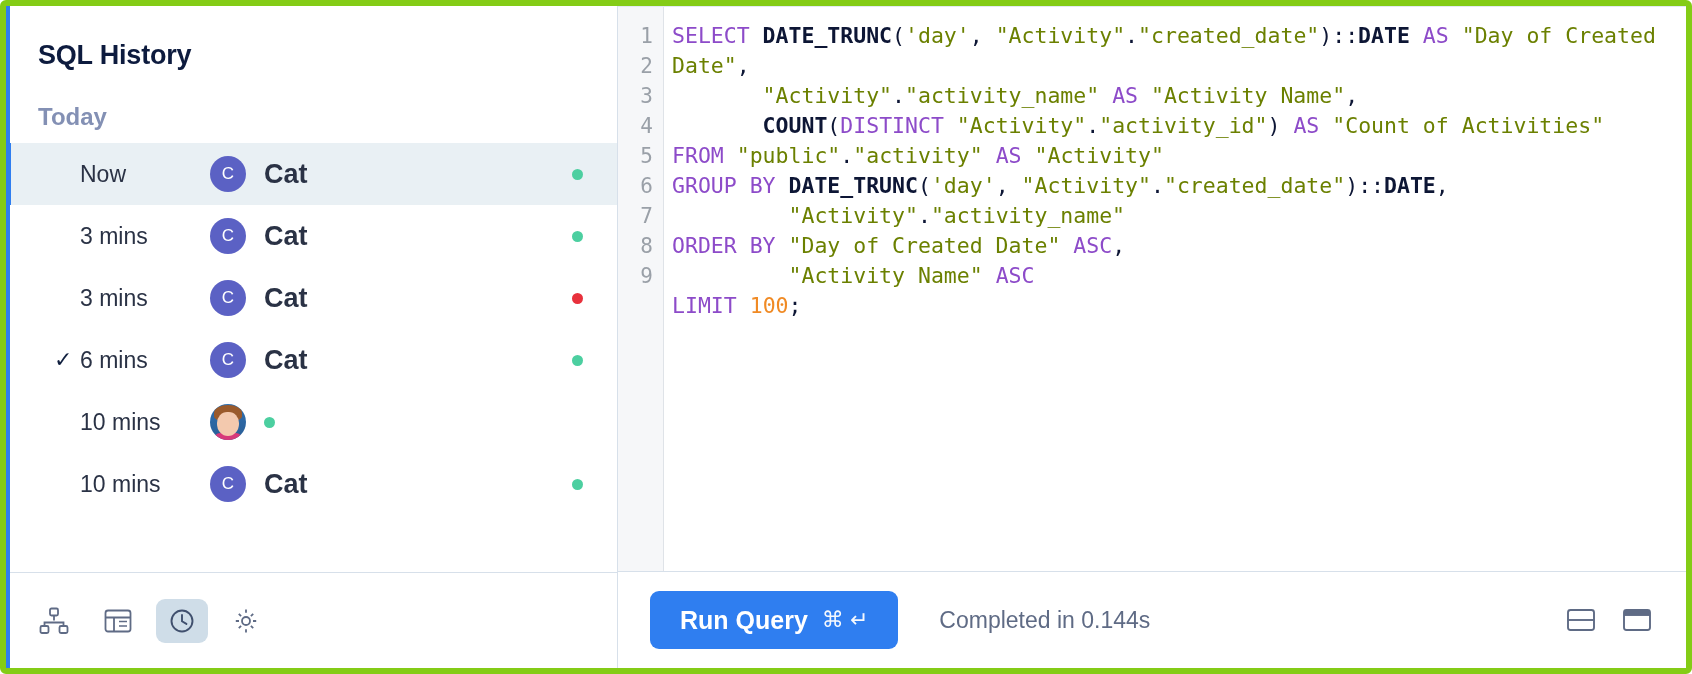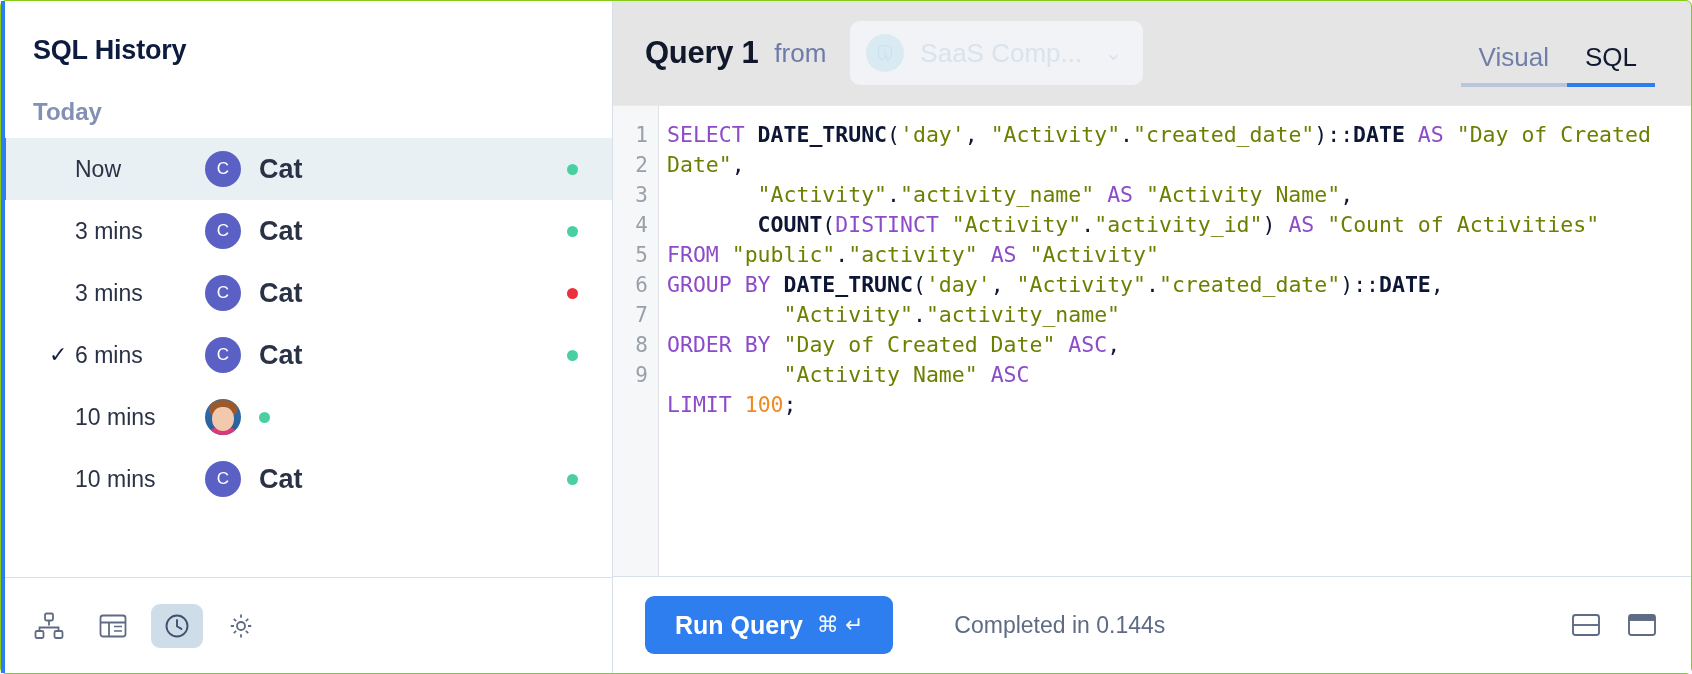--- a/index.html
+++ b/index.html
@@ -9,23 +9,23 @@
     height: 674px;
     background: #ffffff;
     font-family: "Liberation Sans", sans-serif;
     overflow: hidden;
   }
 
   #app {
     position: relative;
     width: 1692px;
     height: 674px;
-    background: #e5e5e5;
-    display: flex;
-    border: 1px solid #84cc16;
+    background: #fde047;
+    display: flex;
+    border: 6px solid #84cc16;
     border-radius: 6px;
   }
 
   
   .sidebar {
     width: 612px;
     height: 100%;
     display: flex;
     flex-direction: column;
     border-right: 1px solid #d7e0ea;
@@ -296,21 +296,20 @@
   .pun  { color: #0d1635; }
 
   
   .main-footer {
     height: 96px;
     flex: 0 0 96px;
     display: flex;
     align-items: center;
     padding: 0 34px 0 32px;
     background: #ffffff;
-    gap: 20px;
   }
   .run-btn {
     background: #2f7ef0;
     color: #ffffff;
     border: none;
     border-radius: 9px;
     height: 58px;
     padding: 0 30px;
     font-size: 25px;
     font-weight: 700;
@@ -425,41 +424,20 @@
         <svg width="30" height="28" viewBox="0 0 30 28" fill="none" stroke="#5f6b85" stroke-width="1.8">
           <circle cx="15" cy="14" r="4"></circle>
           <path d="M15 2.5v3.2M15 22.3v3.2M25.2 14h-3.2M8 14H4.8M22.2 6.8l-2.3 2.3M10.1 18.9l-2.3 2.3M22.2 21.2l-2.3-2.3M10.1 9.1L7.8 6.8"></path>
         </svg>
       </div>
     </div>
   </div>
 
   <div class="main">
 
-    <div class="main-header">
-      <span class="query-title">Query 1</span>
-      <span class="from-label">from</span>
-
-      <div class="db-picker">
-        <span class="db-logo">
-          <svg width="24" height="24" viewBox="0 0 24 24" fill="none" stroke="#bfe2f3" stroke-width="1.3">
-            <path d="M18.3 6.2c.9 4-.3 9.2-2.1 11.6-.9 1.2-2.3 1-2.6-.3-.3-1.3.4-3 .4-3M6 6.6C4.6 10.9 6 16 7.8 18c.8.9 2 .6 2.2-.6"></path>
-            <path d="M5.9 6.4c1.4-2 9.5-2.6 12.3-.3"></path>
-            <path d="M11.9 8.6c0 2.6.2 6.3-.3 8.8"></path>
-          </svg>
-        </span>
-        <span class="db-name">SaaS Comp...</span>
-        <span class="chev">⌄</span>
-      </div>
-
-      <div class="tabs" id="tabs">
-          <div class="tab">Visual</div>
-          <div class="tab active">SQL</div>
-        </div>
-    </div>
 
     <div class="editor">
       <div class="gutter" id="gutter">
           <div>1</div>
           <div>2</div>
           <div>3</div>
           <div>4</div>
           <div>5</div>
           <div>6</div>
           <div>7</div>

